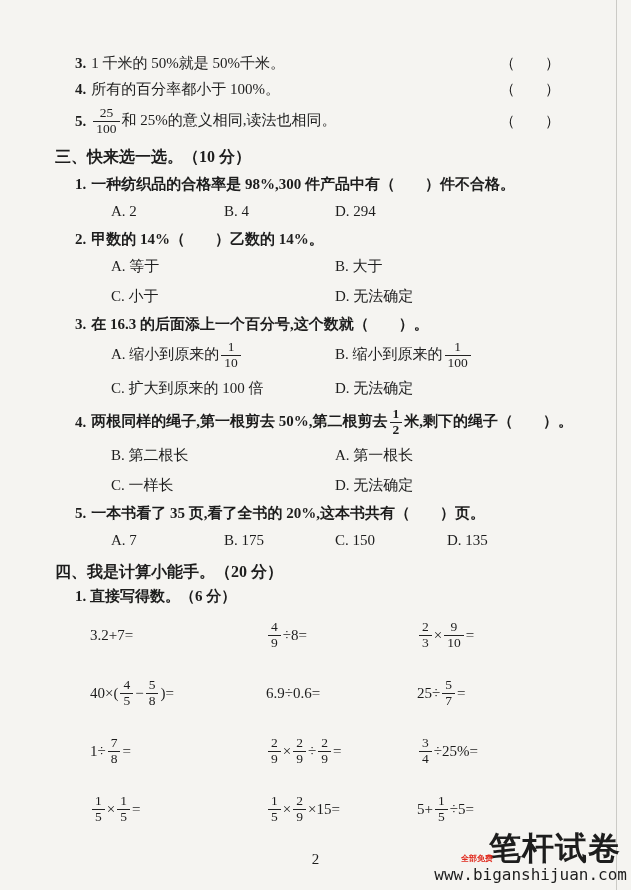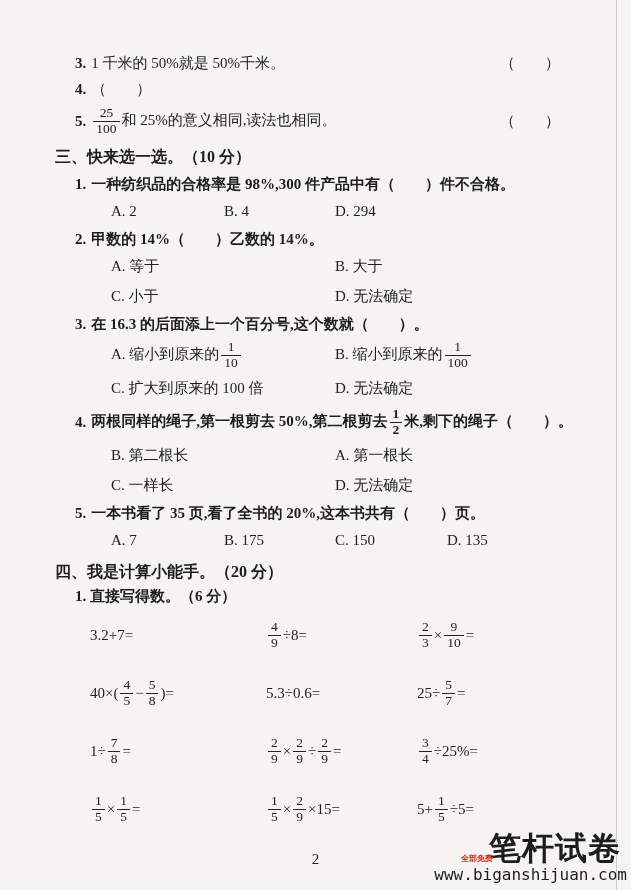--- a/index.html
+++ b/index.html
@@ -59,20 +59,21 @@
 
   <div class="content">
 
     <div class="tf-row">
       <span class="qnum">3.</span>
       <span class="rich">1 千米的 50%就是 50%千米。</span>
       <span class="answer">（　　）</span>
     </div>
     <div class="tf-row">
       <span class="qnum">4.</span>
+      <span class="rich">所有的百分率都小于 100%。</span>
       <span class="answer">（　　）</span>
     </div>
     <div class="tf-row">
       <span class="qnum">5.</span>
       <span class="rich"><span class="frac">
             <span class="num">25</span>
             <span class="den">100</span>
           </span>和 25%的意义相同,读法也相同。</span>
       <span class="answer">（　　）</span>
     </div>
@@ -168,21 +169,21 @@
             <span class="num">9</span>
             <span class="den">10</span>
           </span>=</span>
       <span class="cell">40×(<span class="frac">
             <span class="num">4</span>
             <span class="den">5</span>
           </span>−<span class="frac">
             <span class="num">5</span>
             <span class="den">8</span>
           </span>)=</span>
-      <span class="cell">5.3÷0.6=</span>
+      <span class="cell">6.9÷0.6=</span>
       <span class="cell">25÷<span class="frac">
             <span class="num">5</span>
             <span class="den">7</span>
           </span>=</span>
       <span class="cell">1÷<span class="frac">
             <span class="num">7</span>
             <span class="den">8</span>
           </span>=</span>
       <span class="cell"><span class="frac">
             <span class="num">2</span>

